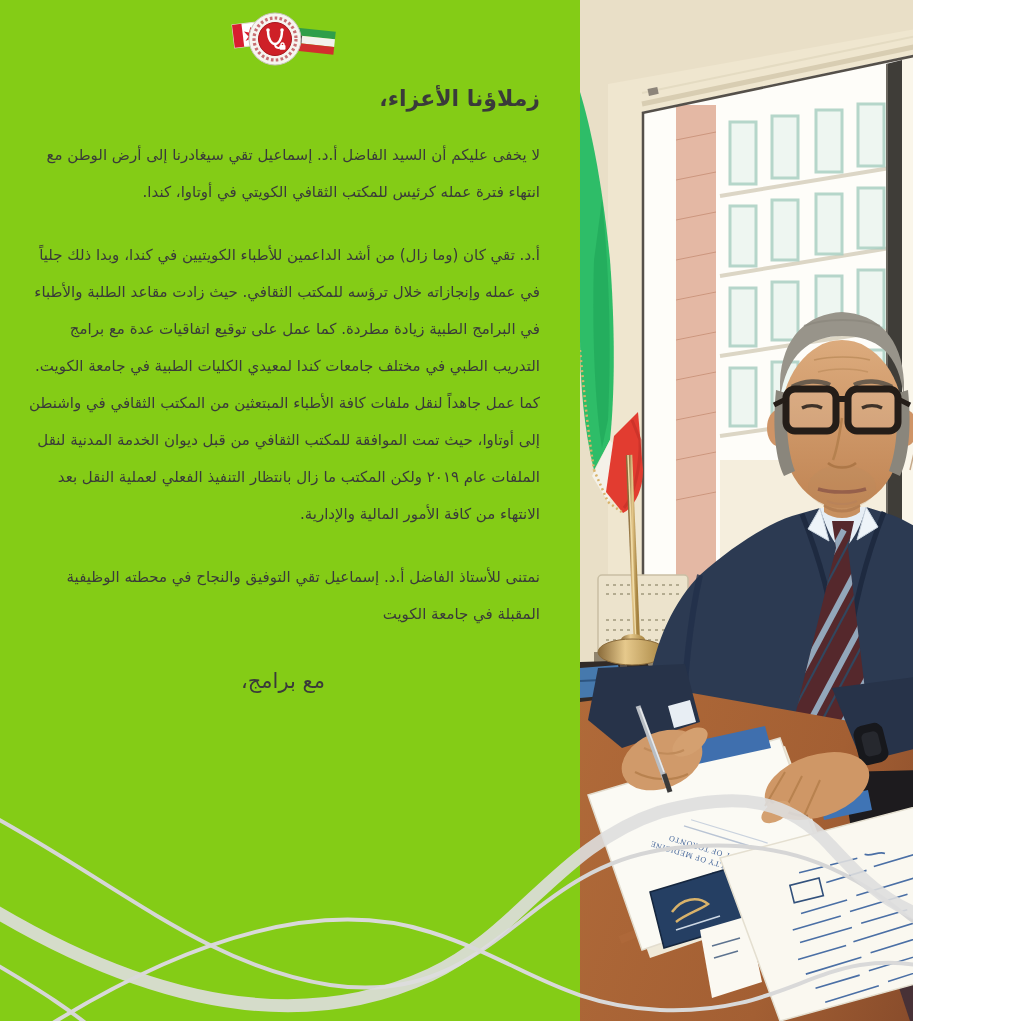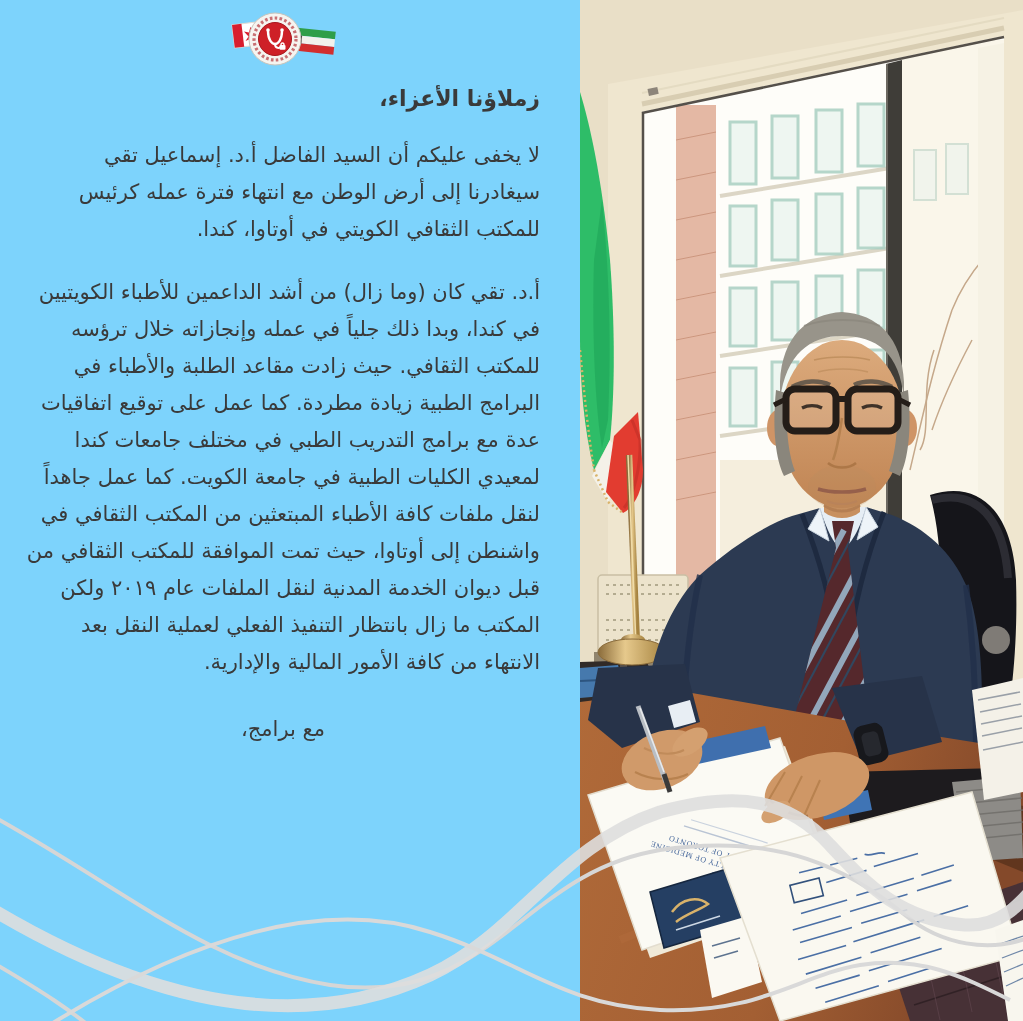--- a/index.html
+++ b/index.html
@@ -1,23 +1,23 @@
 <!DOCTYPE html>
 <html lang="ar"><head>
 <meta charset="utf-8">
 <style>
   html,body{margin:0;padding:0;background:#ffffff;}
-  .canvas{position:relative;width:1023px;height:1021px;background:#7dd3fc;overflow:hidden;
+  .canvas{position:relative;width:913px;height:1021px;background:#84cc16;overflow:hidden;
           font-family:"DejaVu Sans",sans-serif;}
   
   .letter{position:absolute;left:0;top:0;width:580px;height:1021px;direction:rtl;
           text-align:right;color:#3a3a3a;padding:10px 40px 0 26px;box-sizing:border-box;}
   .logo{direction:ltr;text-align:center;height:60px;margin-bottom:2px;}
   .greeting{font-size:22px;font-weight:bold;margin:16px 0 0;}
-  .para{font-size:21px;line-height:37px;margin:26px 0 0;font-weight:500;}
+  .para{font-size:15px;line-height:37px;margin:26px 0 0;font-weight:500;}
   .closing{text-align:center;margin-top:30px;font-size:21px;line-height:37px;font-weight:500;}
   .closing p{margin:0;}
   
   .photo{position:absolute;left:580px;top:0;width:443px;height:1021px;margin:0;}
   .photo svg{display:block;}
   
   .swoosh{position:absolute;left:0;top:0;width:1023px;height:1021px;pointer-events:none;}
 </style>
 </head>
 <body>
@@ -53,20 +53,21 @@
           <path d="M51,34 C51,38.5 56,39 57,36" fill="none" stroke="#ffffff" stroke-width="2"></path>
           <rect x="55.5" y="35" width="6" height="4.8" rx="1.1" fill="#ffffff"></rect>
           <path d="M57,35 C57,32.4 60,32.4 60,35" fill="none" stroke="#ffffff" stroke-width="1.4"></path>
         </g>
       </svg>
     </div>
 
     <p class="greeting">زملاؤنا الأعزاء،</p>
     <p class="para">لا يخفى عليكم أن السيد الفاضل أ.د. إسماعيل تقي سيغادرنا إلى أرض الوطن مع انتهاء فترة عمله كرئيس للمكتب الثقافي الكويتي في أوتاوا، كندا.</p>
     <p class="para">أ.د. تقي كان (وما زال) من أشد الداعمين للأطباء الكويتيين في كندا، وبدا ذلك جلياً في عمله وإنجازاته خلال ترؤسه للمكتب الثقافي. حيث زادت مقاعد الطلبة والأطباء في البرامج الطبية زيادة مطردة. كما عمل على توقيع اتفاقيات عدة مع برامج التدريب الطبي في مختلف جامعات كندا لمعيدي الكليات الطبية في جامعة الكويت. كما عمل جاهداً لنقل ملفات كافة الأطباء المبتعثين من المكتب الثقافي في واشنطن إلى أوتاوا، حيث تمت الموافقة للمكتب الثقافي من قبل ديوان الخدمة المدنية لنقل الملفات عام ٢٠١٩ ولكن المكتب ما زال بانتظار التنفيذ الفعلي لعملية النقل بعد الانتهاء من كافة الأمور المالية والإدارية.</p>
+    <p class="para">نمتنى للأستاذ الفاضل أ.د. إسماعيل تقي التوفيق والنجاح في محطته الوظيفية المقبلة في جامعة الكويت</p>
 
     <div class="closing">
       <p>مع برامج،</p>
     </div>
   </section>
 
   <figure class="photo">
     <svg width="443" height="1021" viewBox="0 0 443 1021">
       <defs>
         <linearGradient id="deskgrad" x1="0" y1="0" x2="1" y2="0.25">

